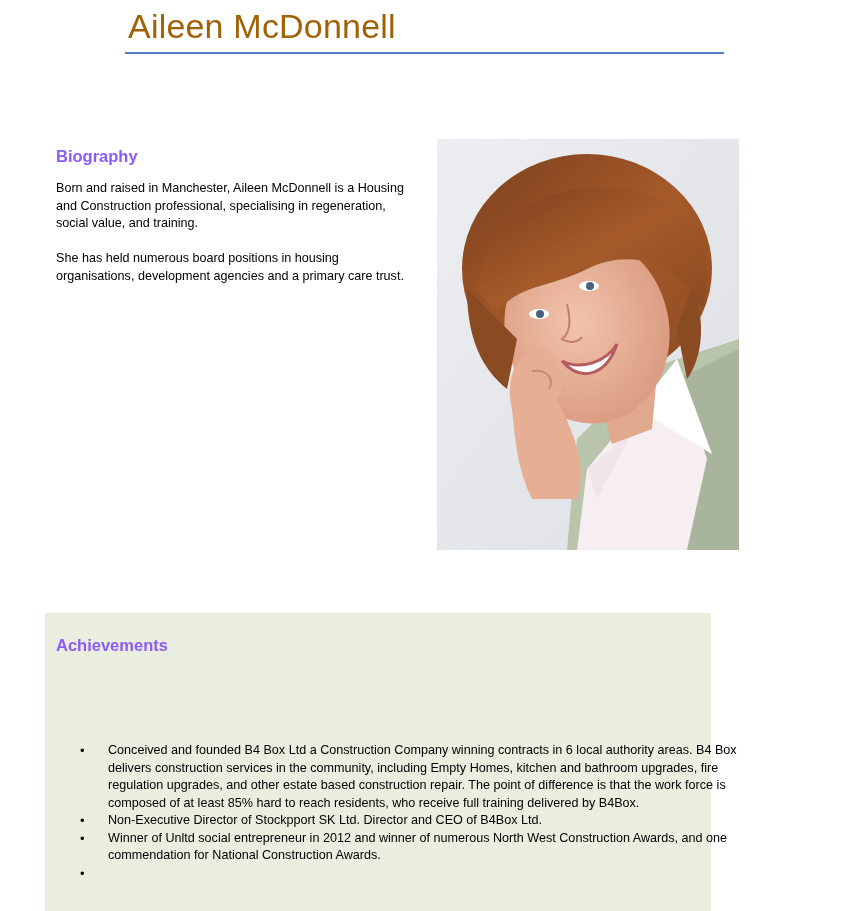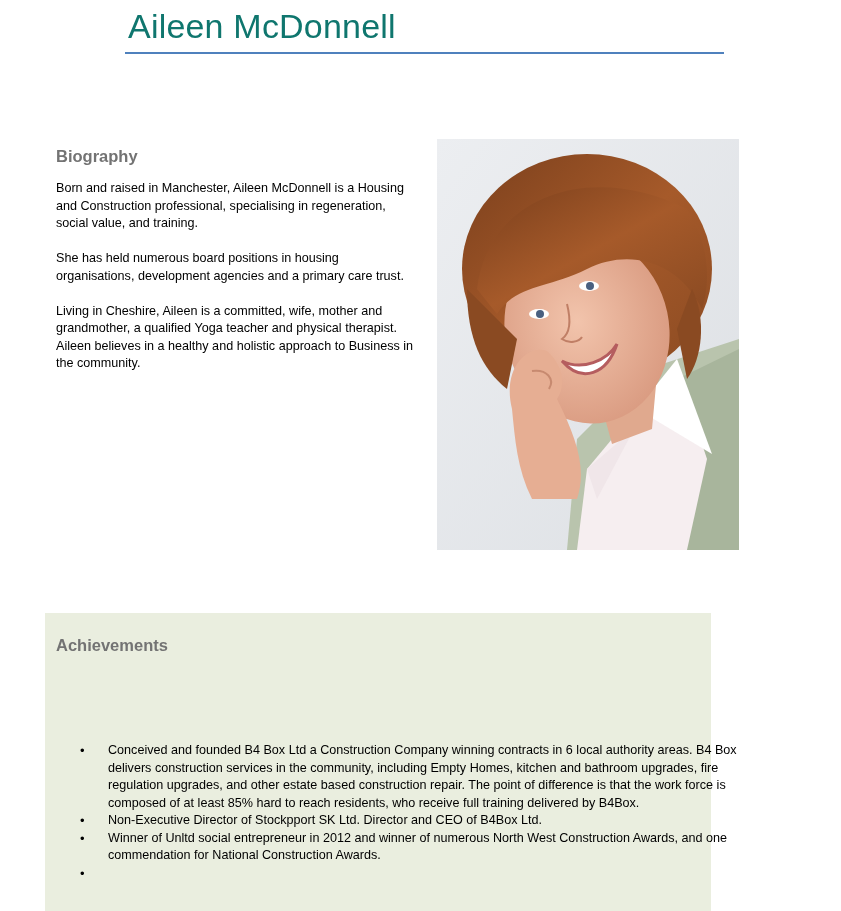--- a/index.html
+++ b/index.html
@@ -13,38 +13,38 @@
       position: relative;
       overflow: hidden;
       font-family: "Liberation Sans", "DejaVu Sans", sans-serif;
       color: #000000;
     }
     .title {
       position: absolute;
       left: 128px;
       top: 4px;
       font-size: 34px;
-      color: #0f766e;
+      color: #a16207;
       letter-spacing: 0.2px;
       white-space: nowrap;
       line-height: 44px;
     }
     .title-rule {
       position: absolute;
       left: 125px;
       top: 52px;
       width: 599px;
       height: 2px;
       background: #4f81bd;
     }
     .section-heading {
       position: absolute;
       font-weight: bold;
       font-size: 16.5px;
-      color: #737373;
+      color: #8b5cf6;
       line-height: 20px;
       white-space: nowrap;
     }
     .bio-heading { left: 56px; top: 146px; }
     .bio {
       position: absolute;
       left: 56px;
       top: 180px;
       width: 360px;
       font-size: 12.6px;
@@ -107,21 +107,20 @@
 <body>
 
 <div class="title">Aileen McDonnell</div>
 <div class="title-rule"></div>
 
 <div class="section-heading bio-heading">Biography</div>
 
 <div class="bio">
   <p>Born and raised in Manchester, Aileen McDonnell is a Housing and Construction professional, specialising in regeneration, social value, and training.</p>
   <p>She has held numerous board positions in housing organisations, development agencies and a primary care trust.</p>
-  <p>Living in Cheshire, Aileen is a committed, wife, mother and grandmother, a qualified Yoga teacher and physical therapist. Aileen believes in a healthy and holistic approach to Business in the community.</p>
 </div>
 
 <div class="photo" title="Portrait photo of Aileen McDonnell smiling, chin resting on hand, auburn hair, white collared shirt, sage green cardigan">
   <svg width="302" height="411" viewBox="0 0 302 411" xmlns="http://www.w3.org/2000/svg">
     <defs>
       <linearGradient id="bg" x1="0" y1="0" x2="1" y2="1">
         <stop offset="0" stop-color="#eceef1"></stop>
         <stop offset="1" stop-color="#dde0e4"></stop>
       </linearGradient>
       <linearGradient id="hair" x1="0" y1="0" x2="1" y2="1">

